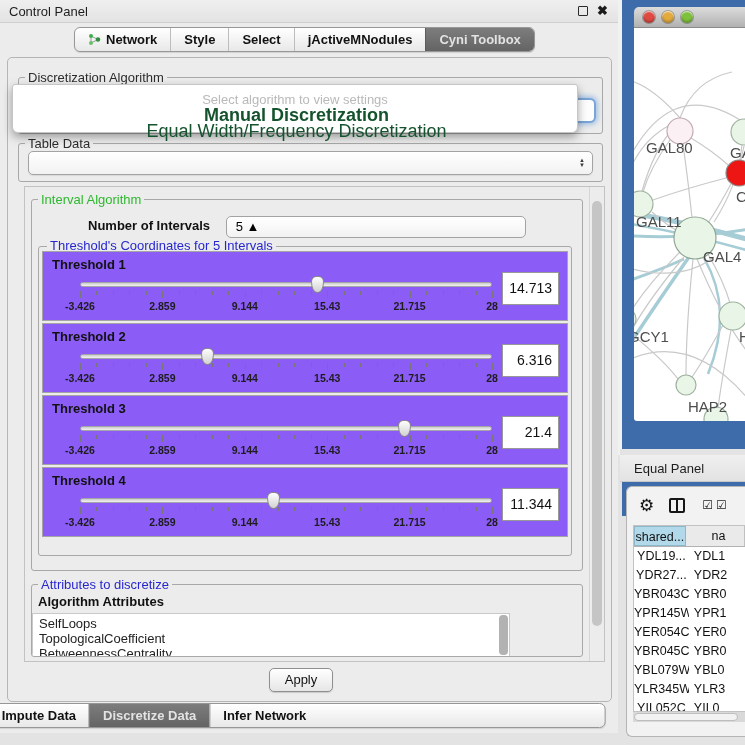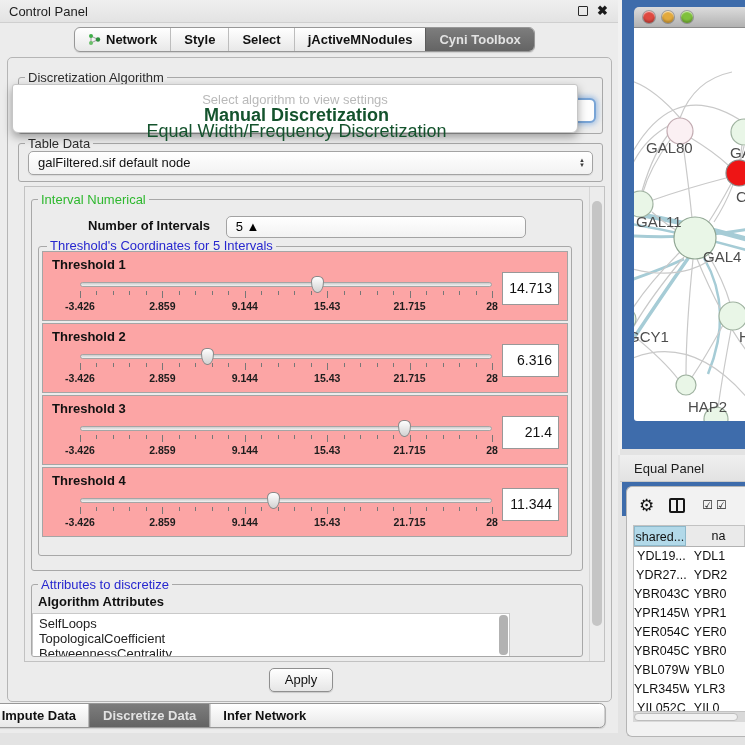--- a/index.html
+++ b/index.html
@@ -57,21 +57,21 @@
 
   .fs-interval { left:6px; top:5px; width:552px; height:379px; }
   .noi-row { margin:9px 0 8px 56px; font-size:13px; }
   .noi-label { font-weight:bold; color:#111; display:inline-block; margin-right:12px; }
   .noi-combo { position:relative; display:inline-block; width:300px; height:22px;
     background:linear-gradient(#ffffff,#f2f2f2); border:1px solid #a3a3a3; border-radius:5px;
     font-size:13px; line-height:20px; padding-left:9px; vertical-align:middle; }
   .fs-thr { position:relative; margin:2px 0 0 6px; width:534px; height:310px; border:1px solid #a8a8a8; border-radius:3px; padding:4px 3px 0 3px;}
 
   .thr-box { position:relative; height:70px; border:1px solid #a5a5a5; margin-bottom:2px;
-    display:flex; background:#fca5a5; }
+    display:flex; background:#8b5cf6; }
   .thr-left { flex:1; padding:5px 0 0 9px; }
   .thr-label { font-size:13px; font-weight:bold; color:#111; }
   .thr-slider { position:relative; height:42px; margin:3px 10px 0 28px; }
   .thr-track { position:absolute; left:0; right:0; top:7px; height:5px;
     background:linear-gradient(#cdcdcd,#f2f2f2); border:1px solid #a5a5a5; border-radius:3px; }
   .thr-thumb { position:absolute; top:1px; width:13px; height:17px; margin-left:-7px;
     background:linear-gradient(#fefefe,#d2d2d2); border:1px solid #8a8a8a;
     border-radius:6px 6px 50% 50% / 6px 6px 75% 75%; }
   .tick { position:absolute; top:16px; width:1px; background:#777; }
   .tick.minor { height:4px; } .tick.major { height:7px; }
@@ -179,33 +179,32 @@
 
     <fieldset style="left:18px; top:70px; width:585px; height:64px;">
       <legend class="lg-dark">Discretization Algorithm</legend>
     </fieldset>
     <div class="combo-focus" style="left:28px; top:98px; width:568px; height:25px;"></div>
 
     <fieldset style="left:18px; top:136px; width:585px; height:46px;">
       <legend class="lg-dark">Table Data</legend>
     </fieldset>
     <div class="combo" style="left:28px; top:151px; width:565px; height:24px; line-height:22px;">
-      <span>galFiltered.sif default node</span>
       <span class="arrows">▲<br>▼</span>
     </div>
 
     <div class="popup">
       <div class="popup-hint">Select algorithm to view settings</div>
       <div class="popup-item bold">Manual Discretization</div>
       <div class="popup-item">Equal Width/Frequency Discretization</div>
     </div>
 
     <div class="scrollpane">
       <fieldset class="fs-interval">
-        <legend class="lg-green">Interval Numerical</legend>
+        <legend class="lg-green">Interval Algorithm</legend>
         <div class="noi-row">
           <span class="noi-label">Number of Intervals</span>
           <span class="noi-combo">
             <span>5</span>
             <span class="arrows">▲<br>▼</span>
           </span>
         </div>
         <div class="fs-thr">
           <legend class="lg-blue" style="position:absolute; top:-9px; left:2px; background:#ececec;">Threshold's Coordinates for 5 Intervals</legend>
           <div id="thr-container">

